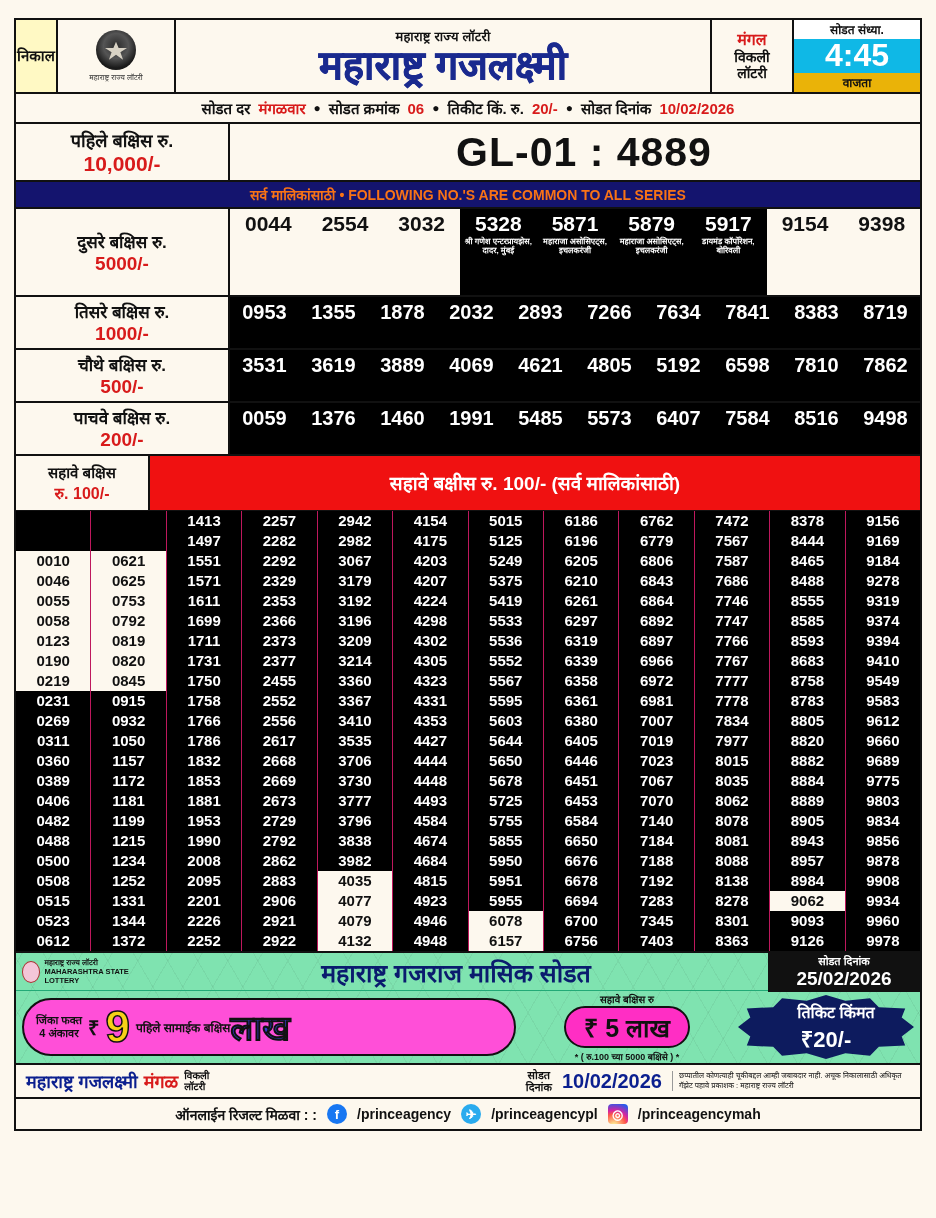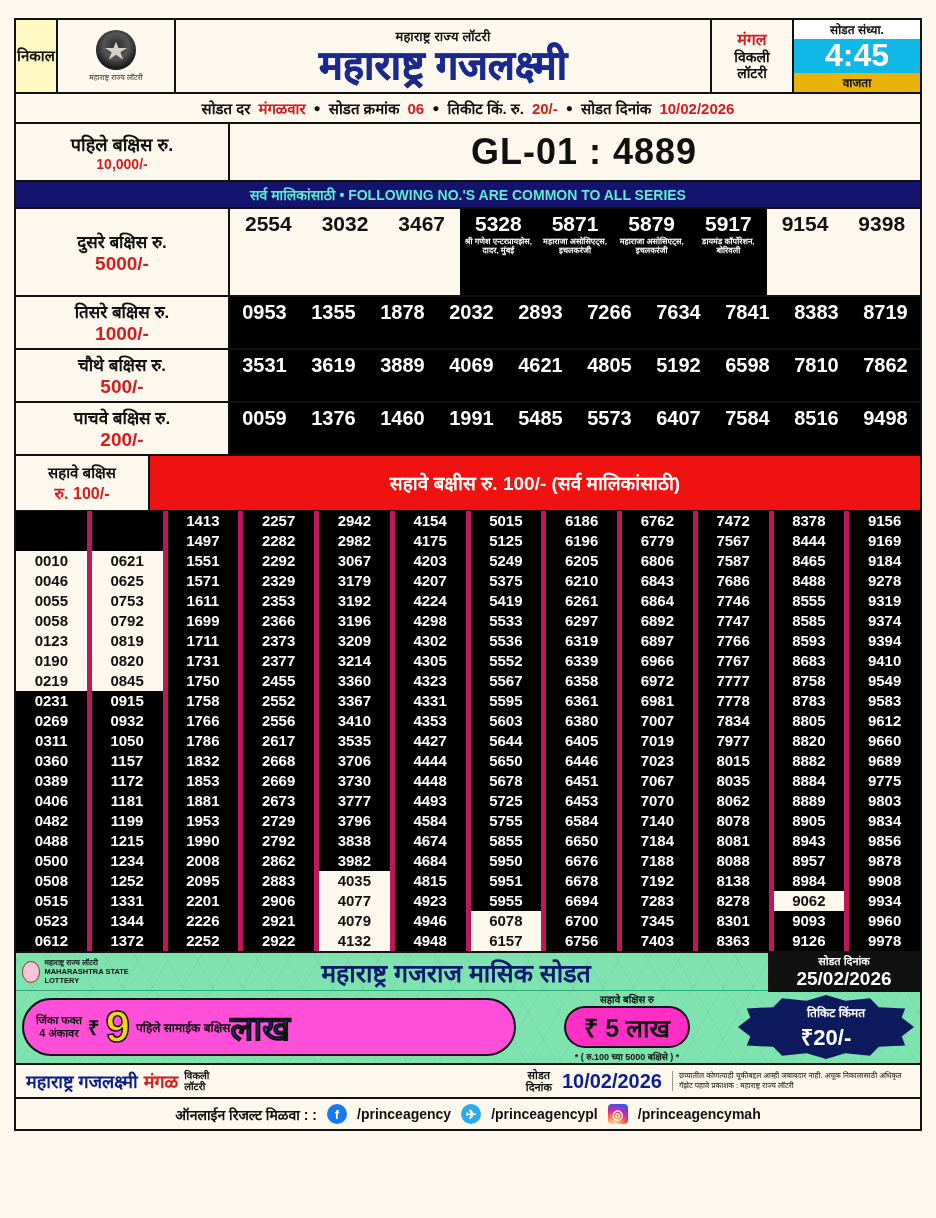--- a/index.html
+++ b/index.html
@@ -100,29 +100,29 @@
   
   .first-prize {
     display: flex; border-bottom: 2px solid #111;
     height: 58px;
   }
   .fp-left {
     width: 214px; border-right: 2px solid #111;
     display: flex; flex-direction: column; align-items: center; justify-content: center;
   }
   .fp-left .l1 { font-size: 18px; font-weight: bold; color: #111; }
-  .fp-left .l2 { font-size: 14px; font-weight: bold; color: #d81b1b; }
+  .fp-left .l2 { font-size: 21px; font-weight: bold; color: #d81b1b; }
   .fp-right {
     flex: 1; display: flex; align-items: center; justify-content: center;
-    font-size: 36px; font-weight: bold; color: #111; letter-spacing: 1px; margin-left: 18px;
+    font-size: 41px; font-weight: bold; color: #111; letter-spacing: 1px; margin-left: 18px;
   }
 
   
   .common-banner {
-    background: #14146e; color: #5eead4;
+    background: #14146e; color: #f97316;
     text-align: center; font-weight: bold; font-size: 14px;
     padding: 3px 0;
     border-bottom: 2px solid #111;
   }
 
   
   .prize-row { display: flex; border-bottom: 2px solid #111; }
   .pr-label {
     width: 214px; border-right: 2px solid #111;
     display: flex; flex-direction: column; align-items: center; justify-content: center;
@@ -162,21 +162,21 @@
     display:flex; align-items:center; justify-content:center;
     font-size: 19px; font-weight: bold;
   }
   .sixth-grid {
     display: flex;
     border-bottom: 2px solid #111;
   }
   .six-col {
     flex: 1;
     display: flex; flex-direction: column;
-    border-right: 5px solid #be185d;
+    border-right: 1px solid #be185d;
   }
   .six-col:last-child { border-right: none; }
   .six-cell {
     text-align: center;
     font-size: 15px; font-weight: bold;
     color: #111;
     line-height: 1.33;
     height: 20px;
   }
   .six-cell.hl { background: #000; color: #fff; }
@@ -219,21 +219,21 @@
     background: #ff2ec4; border: 2px solid #111; border-radius: 24px;
     padding: 2px 18px; font-size: 25px; font-weight: bold; color: #111;
   }
   .mid-box .m2 { font-size: 9px; font-weight:bold; color:#111; margin-top:2px; }
   .star-box {
     width: 176px; height: 64px;
     background: #0d1b5e; color:#fff;
     display:flex; flex-direction:column; align-items:center; justify-content:center;
     clip-path: polygon(50% 0%,61% 9%,75% 5%,80% 19%,95% 21%,93% 35%,100% 50%,93% 65%,95% 79%,80% 81%,75% 95%,61% 91%,50% 100%,39% 91%,25% 95%,20% 81%,5% 79%,7% 65%,0% 50%,7% 35%,5% 21%,20% 19%,25% 5%,39% 9%);
   }
-  .star-box .s1 { font-size: 12px; font-weight:bold;padding-left:20px; }
+  .star-box .s1 { font-size: 16px; font-weight:bold;padding-left:20px; }
   .star-box .s2 { font-size: 22px; font-weight:bold; }
 
   
   .footer-top { display:flex; align-items:center; border-bottom: 2px solid #111; height: 34px; background:#fdf8ee; }
   .ft-1 { font-size: 18px; font-weight:bold; color:#0b1f8f; padding-left: 10px; }
   .ft-mangal { font-size: 18px; font-weight:bold; color:#d81b1b; padding-left: 6px; }
   .ft-vikri { font-size: 10px; font-weight:bold; color:#111; padding-left:6px; line-height:1.1; }
   .ft-spacer { flex: 1; }
   .ft-date-lbl { font-size: 11px; font-weight:bold; color:#111; text-align:center; line-height:1.1; }
   .ft-date { font-size: 20px; font-weight:bold; color:#0b1f8f; padding: 0 10px; }
@@ -296,27 +296,27 @@
 
     <div class="common-banner">सर्व मालिकांसाठी   •   FOLLOWING NO.'S ARE COMMON TO ALL SERIES</div>
 
     <div class="prize-row row-second">
       <div class="pr-label">
         <div class="t">दुसरे बक्षिस रु.</div>
         <div class="a">5000/-</div>
       </div>
       <div class="pr-nums" id="second-cells">
           <div class="pr-cell">
+            <div>0044</div>
+          </div>
+          <div class="pr-cell">
             <div>2554</div>
           </div>
           <div class="pr-cell">
             <div>3032</div>
-          </div>
-          <div class="pr-cell">
-            <div>3467</div>
           </div>
           <div class="pr-cell boxed">
             <div>5328</div>
             <div class="agency">श्री गणेश एन्टरप्रायझेस, दादर, मुंबई</div>
           </div>
           <div class="pr-cell boxed">
             <div>5871</div>
             <div class="agency">महाराजा असोसिएट्स, इचलकरंजी</div>
           </div>
           <div class="pr-cell boxed">

